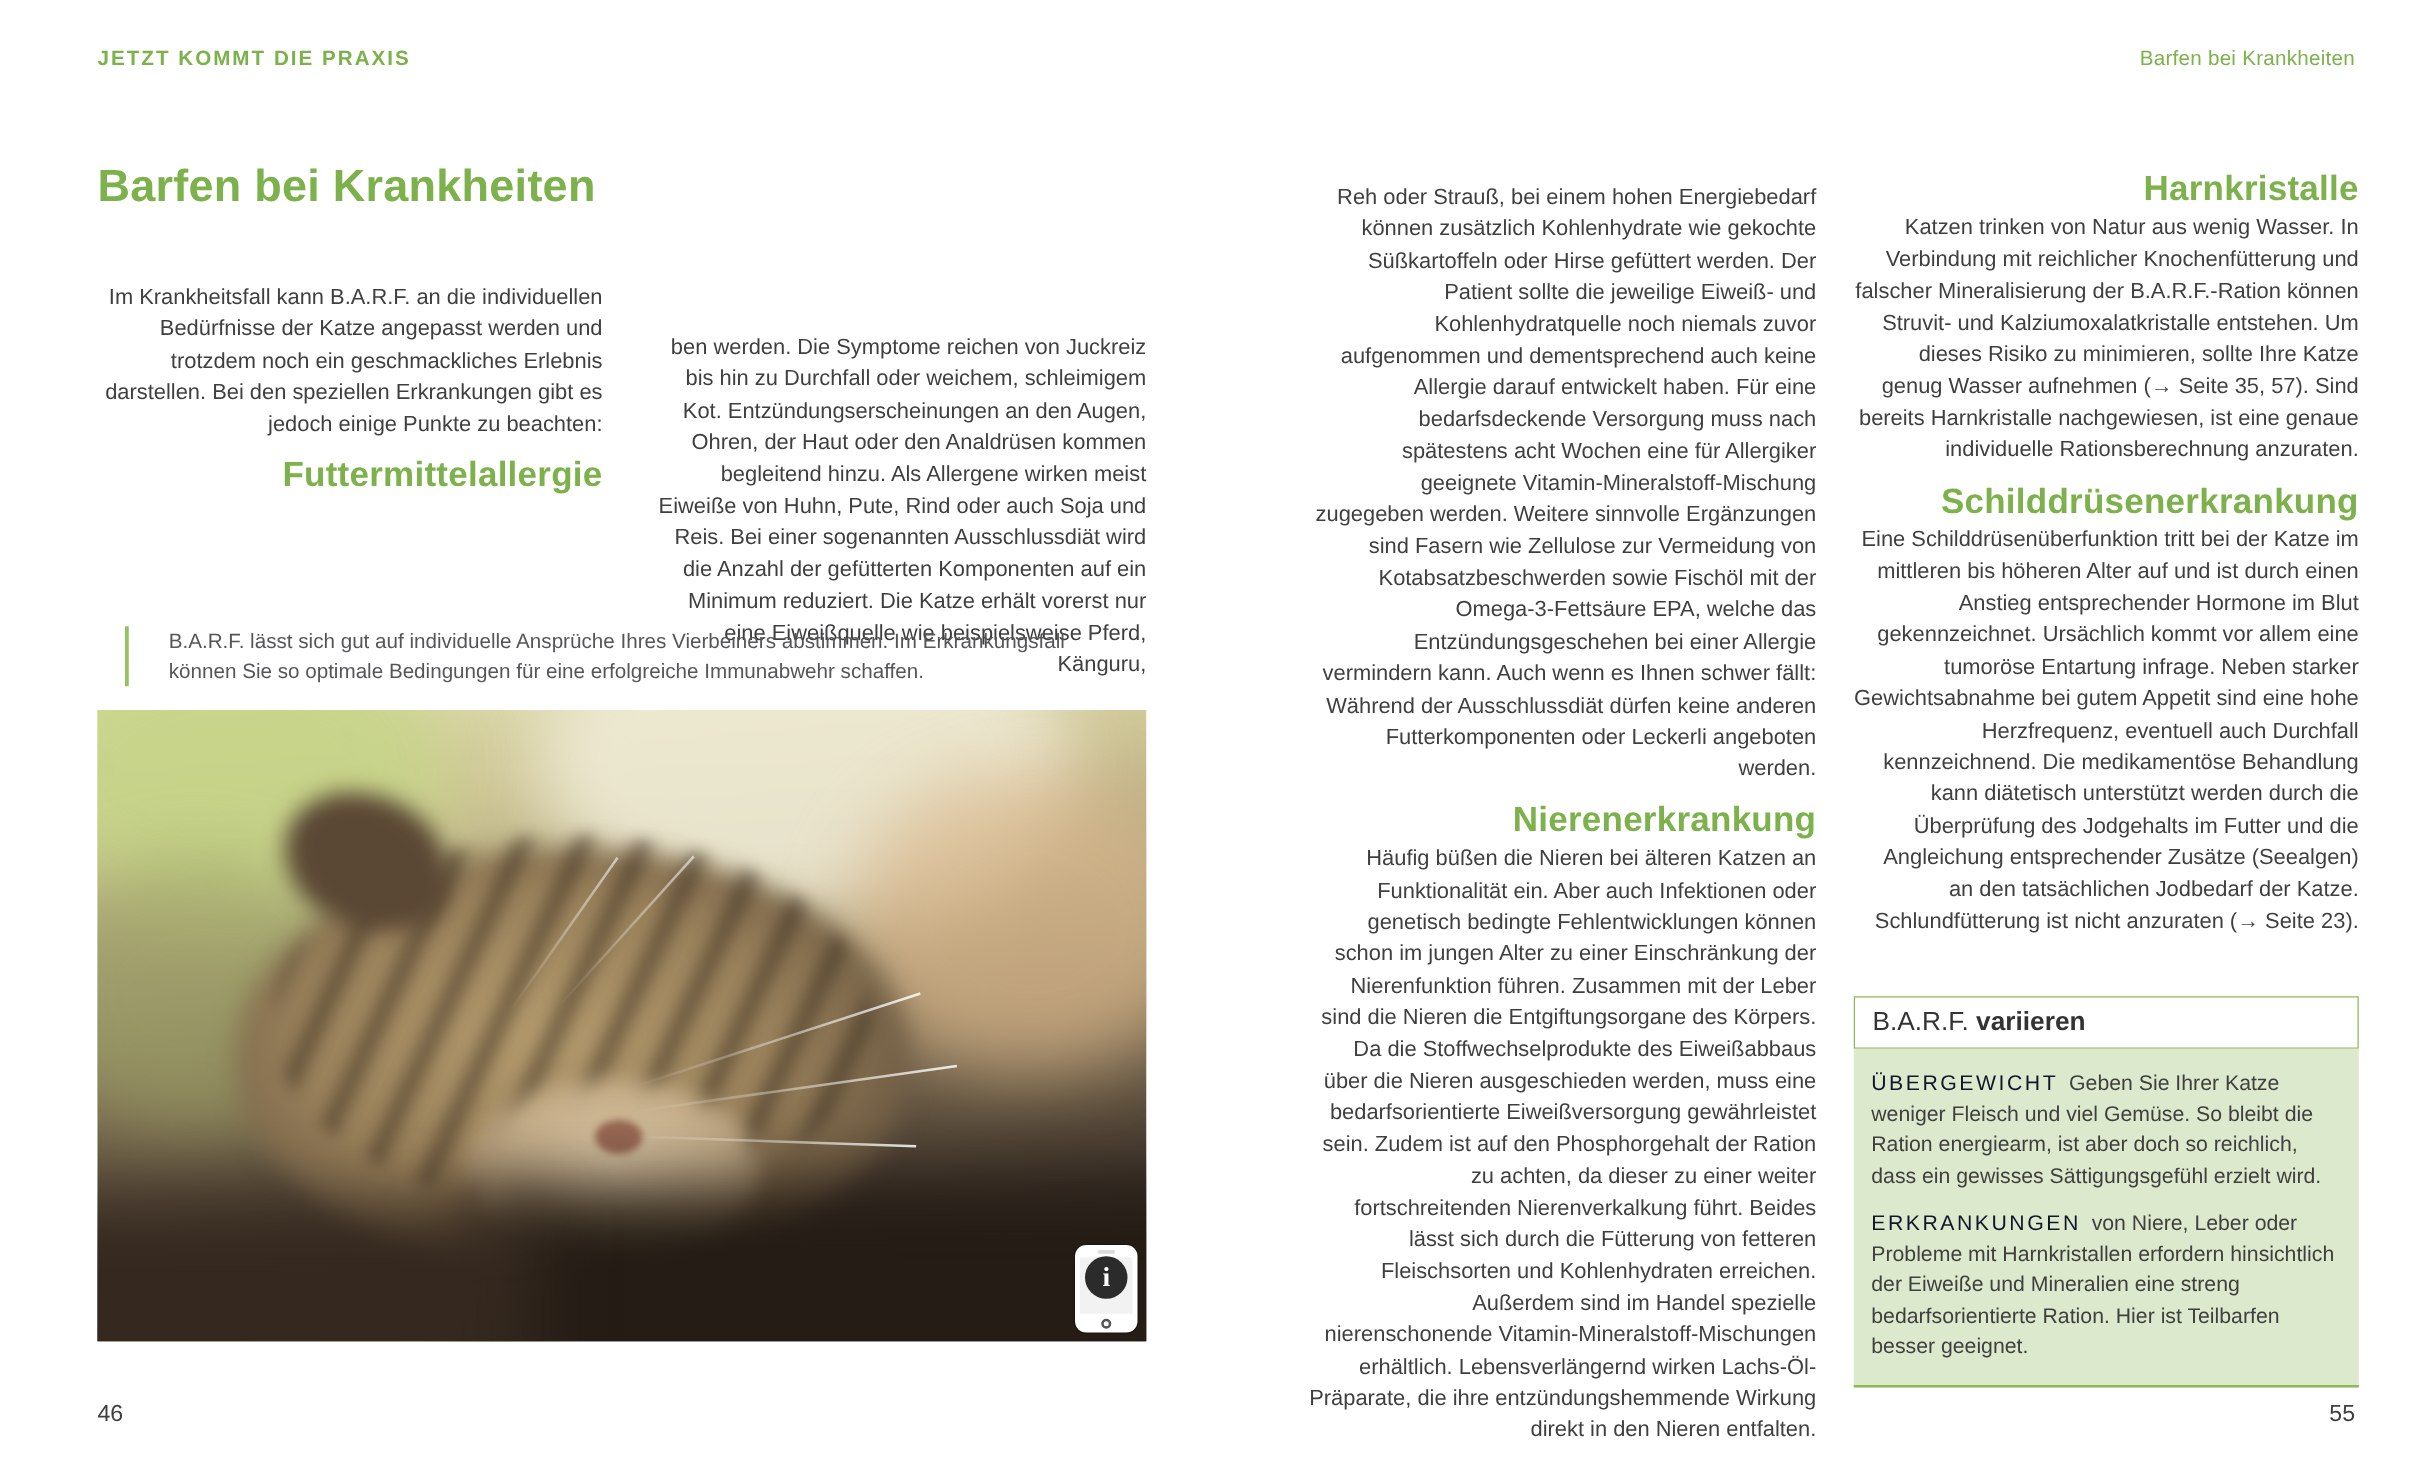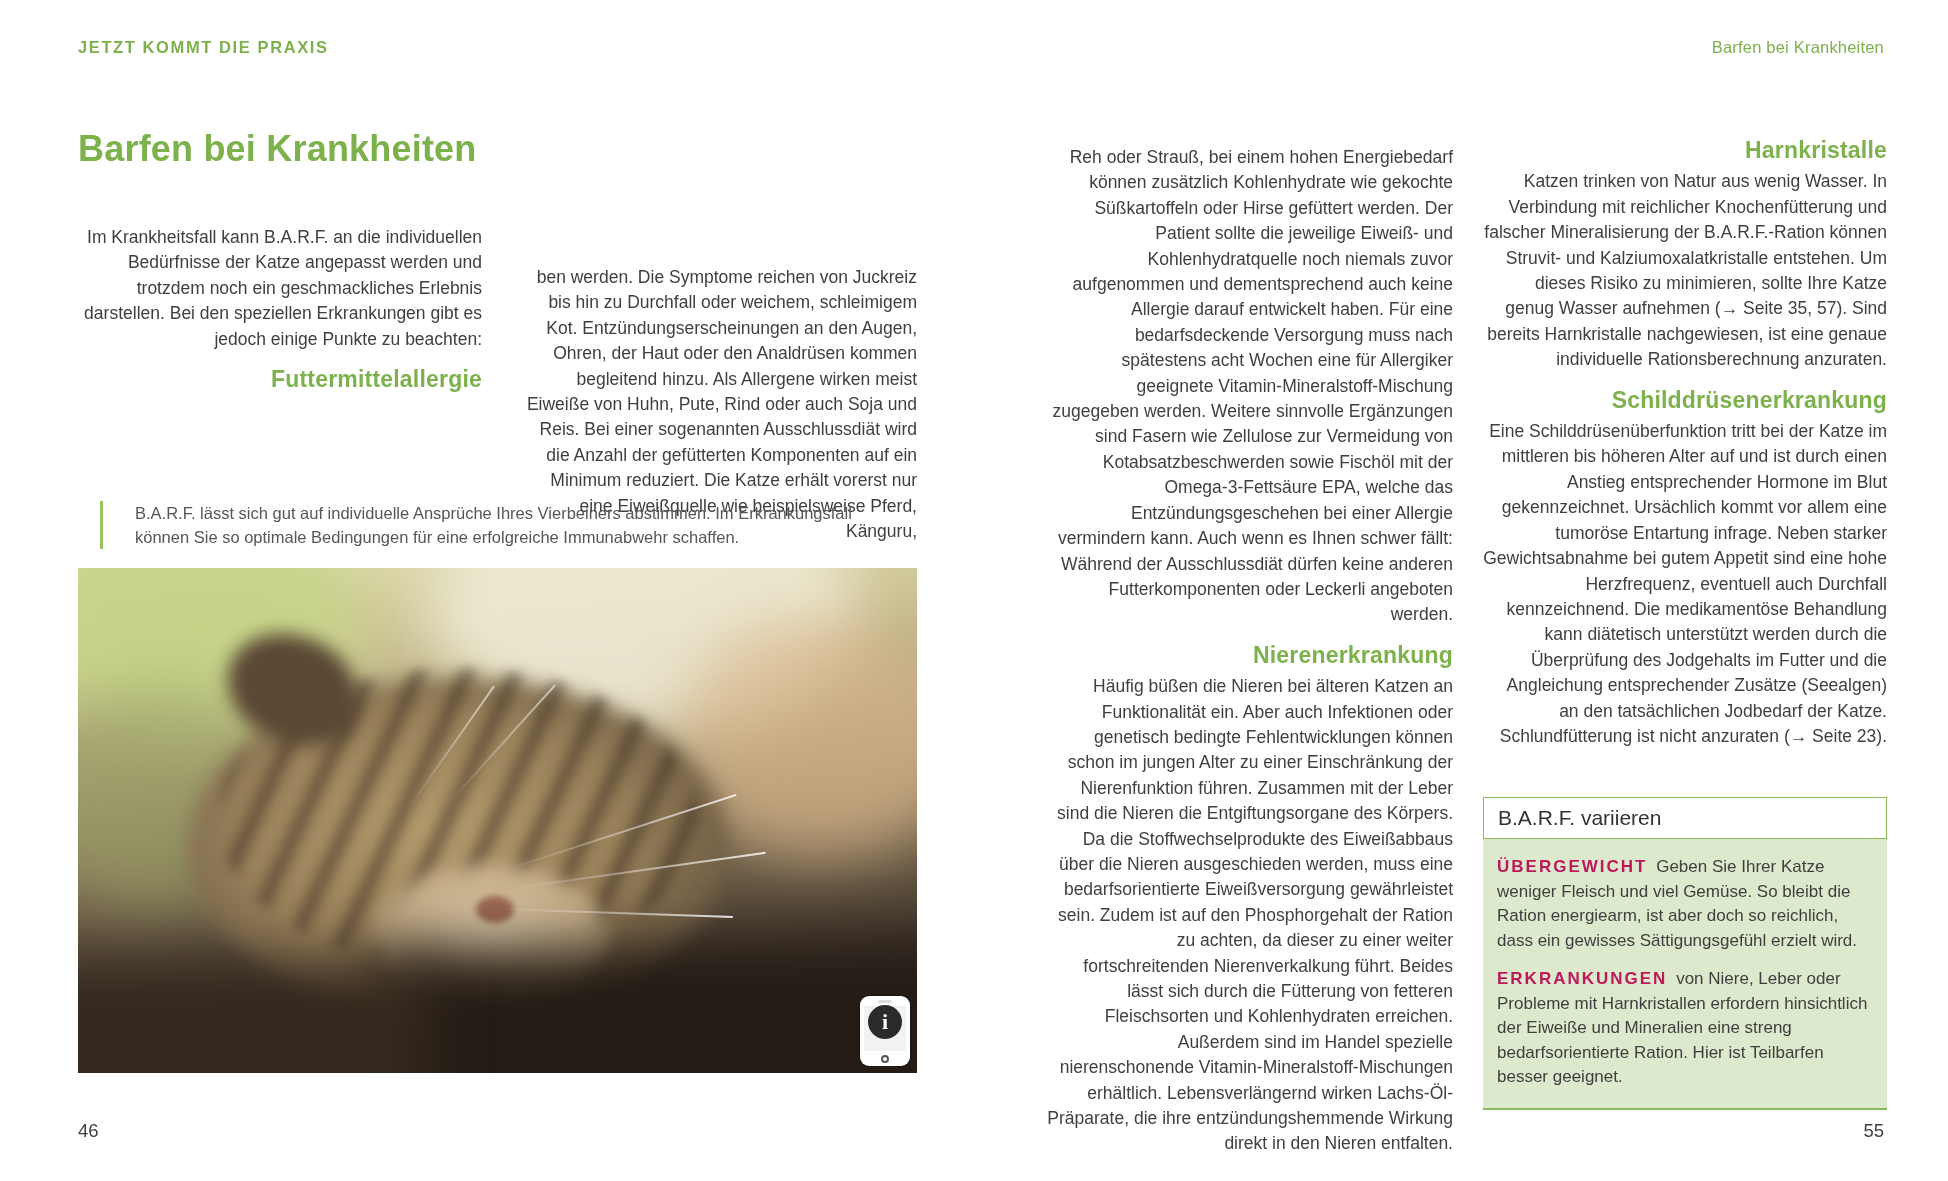--- a/index.html
+++ b/index.html
@@ -10,21 +10,21 @@
   .hdr{position:absolute;top:38px;font-size:16.5px;color:#7cb14b;}
   .hdr-left{left:78px;font-weight:bold;letter-spacing:1.6px;}
   .hdr-right{right:64px;letter-spacing:.2px;}
   .title{position:absolute;left:78px;top:128px;margin:0;font-size:36px;font-weight:bold;color:#7cb14b;letter-spacing:.2px;}
   .col{position:absolute;font-size:17.5px;line-height:25.4px;color:#3f3f3f;text-align:right;}
   .col p{margin:0;}
   .col1{left:78px;top:225px;width:404px;}
   .col2{left:513px;top:225px;width:404px;margin-top:40px;}
   .col3{left:1047px;top:145px;width:406px;}
   .col4{left:1483px;top:138px;width:404px;}
-  .sec-h{margin:15px 0 6px 0;font-size:23px;font-weight:bold;color:#7cb14b;letter-spacing:.2px;}
+  .sec-h{margin:15px 0 6px 0;font-size:28px;font-weight:bold;color:#7cb14b;letter-spacing:.2px;}
   .sec-h-first{margin-top:0;}
   .caption{
     position:absolute;left:100px;top:501px;width:760px;
     border-left:3px solid #97c161;padding-left:32px;
     font-size:16.5px;line-height:24px;color:#55565a;
   }
   
   .photo{
     position:absolute;left:78px;top:568px;width:839px;height:505px;overflow:hidden;
     background:linear-gradient(175deg,#dfdcae 0%,#cdc495 16%,#b3a77f 32%,#7c6c52 55%,#3e332a 78%,#201914 100%);
@@ -63,28 +63,28 @@
     background:#2b2b2b;color:#ffffff;display:flex;align-items:center;justify-content:center;
     font-family:"Liberation Serif",serif;font-weight:bold;font-size:22px;}
   .phone-home{position:absolute;bottom:3px;left:50%;transform:translateX(-50%);width:8px;height:8px;
     border:2px solid #555;border-radius:50%;background:#fff;box-sizing:border-box;}
   
   .infobox{position:absolute;left:1483px;top:797px;width:404px;}
   .infobox-head{
     box-sizing:border-box;border:1px solid #8cba57;background:#ffffff;height:42px;line-height:40px;
     padding-left:14px;font-size:21px;color:#333333;
   }
-  .ib-bold{font-weight:normal;margin-top:20px;}
+  .ib-bold{font-weight:bold;margin-top:20px;}
   .infobox-body{
     box-sizing:border-box;background:#dde9cc;border-bottom:2px solid #8cba57;
     padding:16px 14px 18px 14px;font-size:17px;line-height:24.5px;color:#3f3f3f;
   }
   .infobox-body p{margin:0 0 14px 0;}
   .infobox-body p:last-child{margin-bottom:0;}
-  .ib-label{color:#be185d;font-weight:bold;letter-spacing:2px;margin-right:4px;}
+  .ib-label{color:#0f172a;font-weight:normal;letter-spacing:2px;margin-right:4px;}
   .pagenum{position:absolute;top:1120px;font-size:18.5px;color:#3f3f3f;}
   .pn-left{left:78px;}
   .pn-right{right:64px;}
 </style>
 </head>
 <body>
 
 <div>
 
   <div class="hdr hdr-left">JETZT KOMMT DIE PRAXIS</div>

